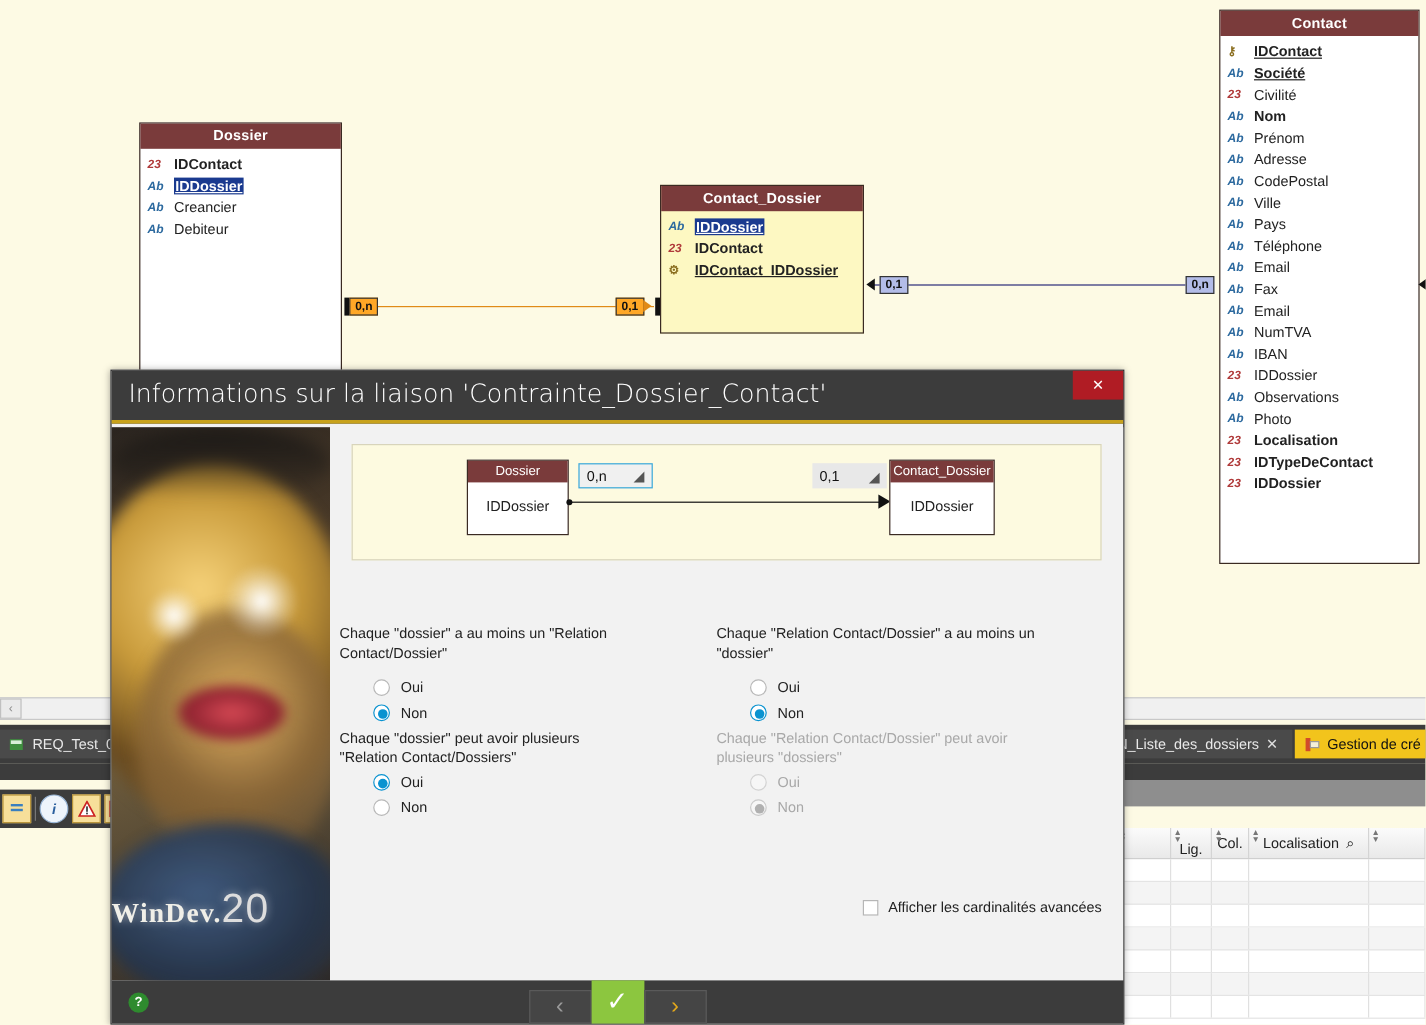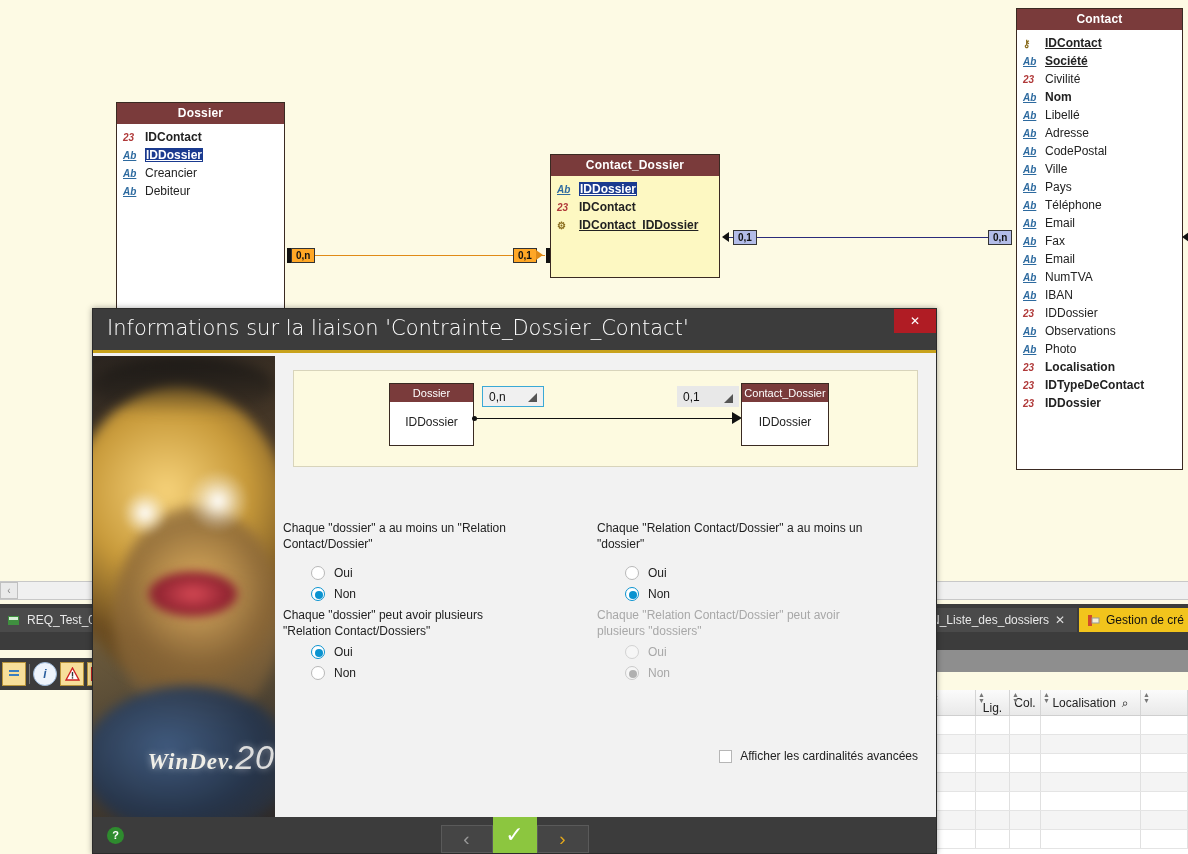--- a/index.html
+++ b/index.html
@@ -15,21 +15,21 @@
 
   .entity { position:absolute; border:1px solid #3a2a22; background:#fff; }
   .entity.yellow { background:#fdf8c2; }
   .entity .hdr {
     background:#7a3b3b; color:#fff; text-align:center;
     font-size:12px; font-weight:bold; padding:3px 0 4px; letter-spacing:.2px;
   }
   .entity .body { padding:4px 0 4px 6px; }
   .fieldrow { display:flex; align-items:center; height:18px; font-size:12px; color:#222; }
   .fieldrow .ic { width:22px; flex:0 0 22px; font-size:10px; font-weight:bold; font-style:italic; }
-  .ic.ab { color:#2d6a9f;text-decoration:underline; }
+  .ic.ab { color:#2d6a9f; }
   .ic.n23 { color:#b03a3a; }
   .ic.key { color:#8a6d1e; font-style:normal; }
   .fieldrow .nm { white-space:nowrap; }
   .nm.bold { font-weight:bold; }
   .nm.under { text-decoration:underline; font-weight:bold; }
   .nm.sel { background:#1a3a8f; color:#fff; text-decoration:underline; font-weight:bold; padding:0 1px; }
 
   
   .linkline { position:absolute; height:1px; }
   .linkline.orange { background:#e08a16; }
@@ -93,23 +93,23 @@
   #closebtn {
     position:absolute; right:0; top:0; width:42px; height:24px; background:#b01c24;
     color:#fff; font-size:12px; display:flex; align-items:center; justify-content:center;
   }
   #dlgbody { position:absolute; left:0; top:47px; right:0; bottom:36px; display:flex; }
   #sidepanel { width:182px; flex:0 0 182px; position:relative; overflow:hidden;
     background:linear-gradient(160deg,#2b2520 0%,#4a3a28 30%,#6b5a3c 55%,#2e2a28 100%); }
   
   .sp-glow { position:absolute; border-radius:50%; filter:blur(6px); }
   .wdlogo {
-    position:absolute; left:0; right:0; bottom:40px; text-align:right;
+    position:absolute; left:0; right:0; bottom:40px; text-align:left;
     color:#f0efe8; font-size:23px; font-weight:bold; font-family:"Liberation Serif", serif;
-    letter-spacing:1px; text-shadow:0 0 7px rgba(255,255,255,.5);font-style:italic;
+    letter-spacing:1px; text-shadow:0 0 7px rgba(255,255,255,.5);
   }
   .wdlogo .num { font-size:34px; color:#ddd; font-weight:normal; font-family:"Liberation Sans", sans-serif; }
 
   #content { flex:1; position:relative; background:#f2f2f2; padding:14px 18px 0 18px; }
   .section-title { color:#1f6aa5; font-size:19px; font-weight:normal; margin:2px 0 12px 1px;
      font-family:"DejaVu Sans", sans-serif; }
 
   .diagbox {
     position:relative; height:97px; background:#fdfae0; border:1px solid #d8d4bb;
   }
@@ -228,21 +228,21 @@
       <div class="fieldrow">
           <span class="ic n23">23</span>
           <span class="nm">Civilité</span>
         </div>
       <div class="fieldrow">
           <span class="ic ab">Ab</span>
           <span class="nm bold">Nom</span>
         </div>
       <div class="fieldrow">
           <span class="ic ab">Ab</span>
-          <span class="nm">Libellé</span>
+          <span class="nm">Prénom</span>
         </div>
       <div class="fieldrow">
           <span class="ic ab">Ab</span>
           <span class="nm">Adresse</span>
         </div>
       <div class="fieldrow">
           <span class="ic ab">Ab</span>
           <span class="nm">CodePostal</span>
         </div>
       <div class="fieldrow">

